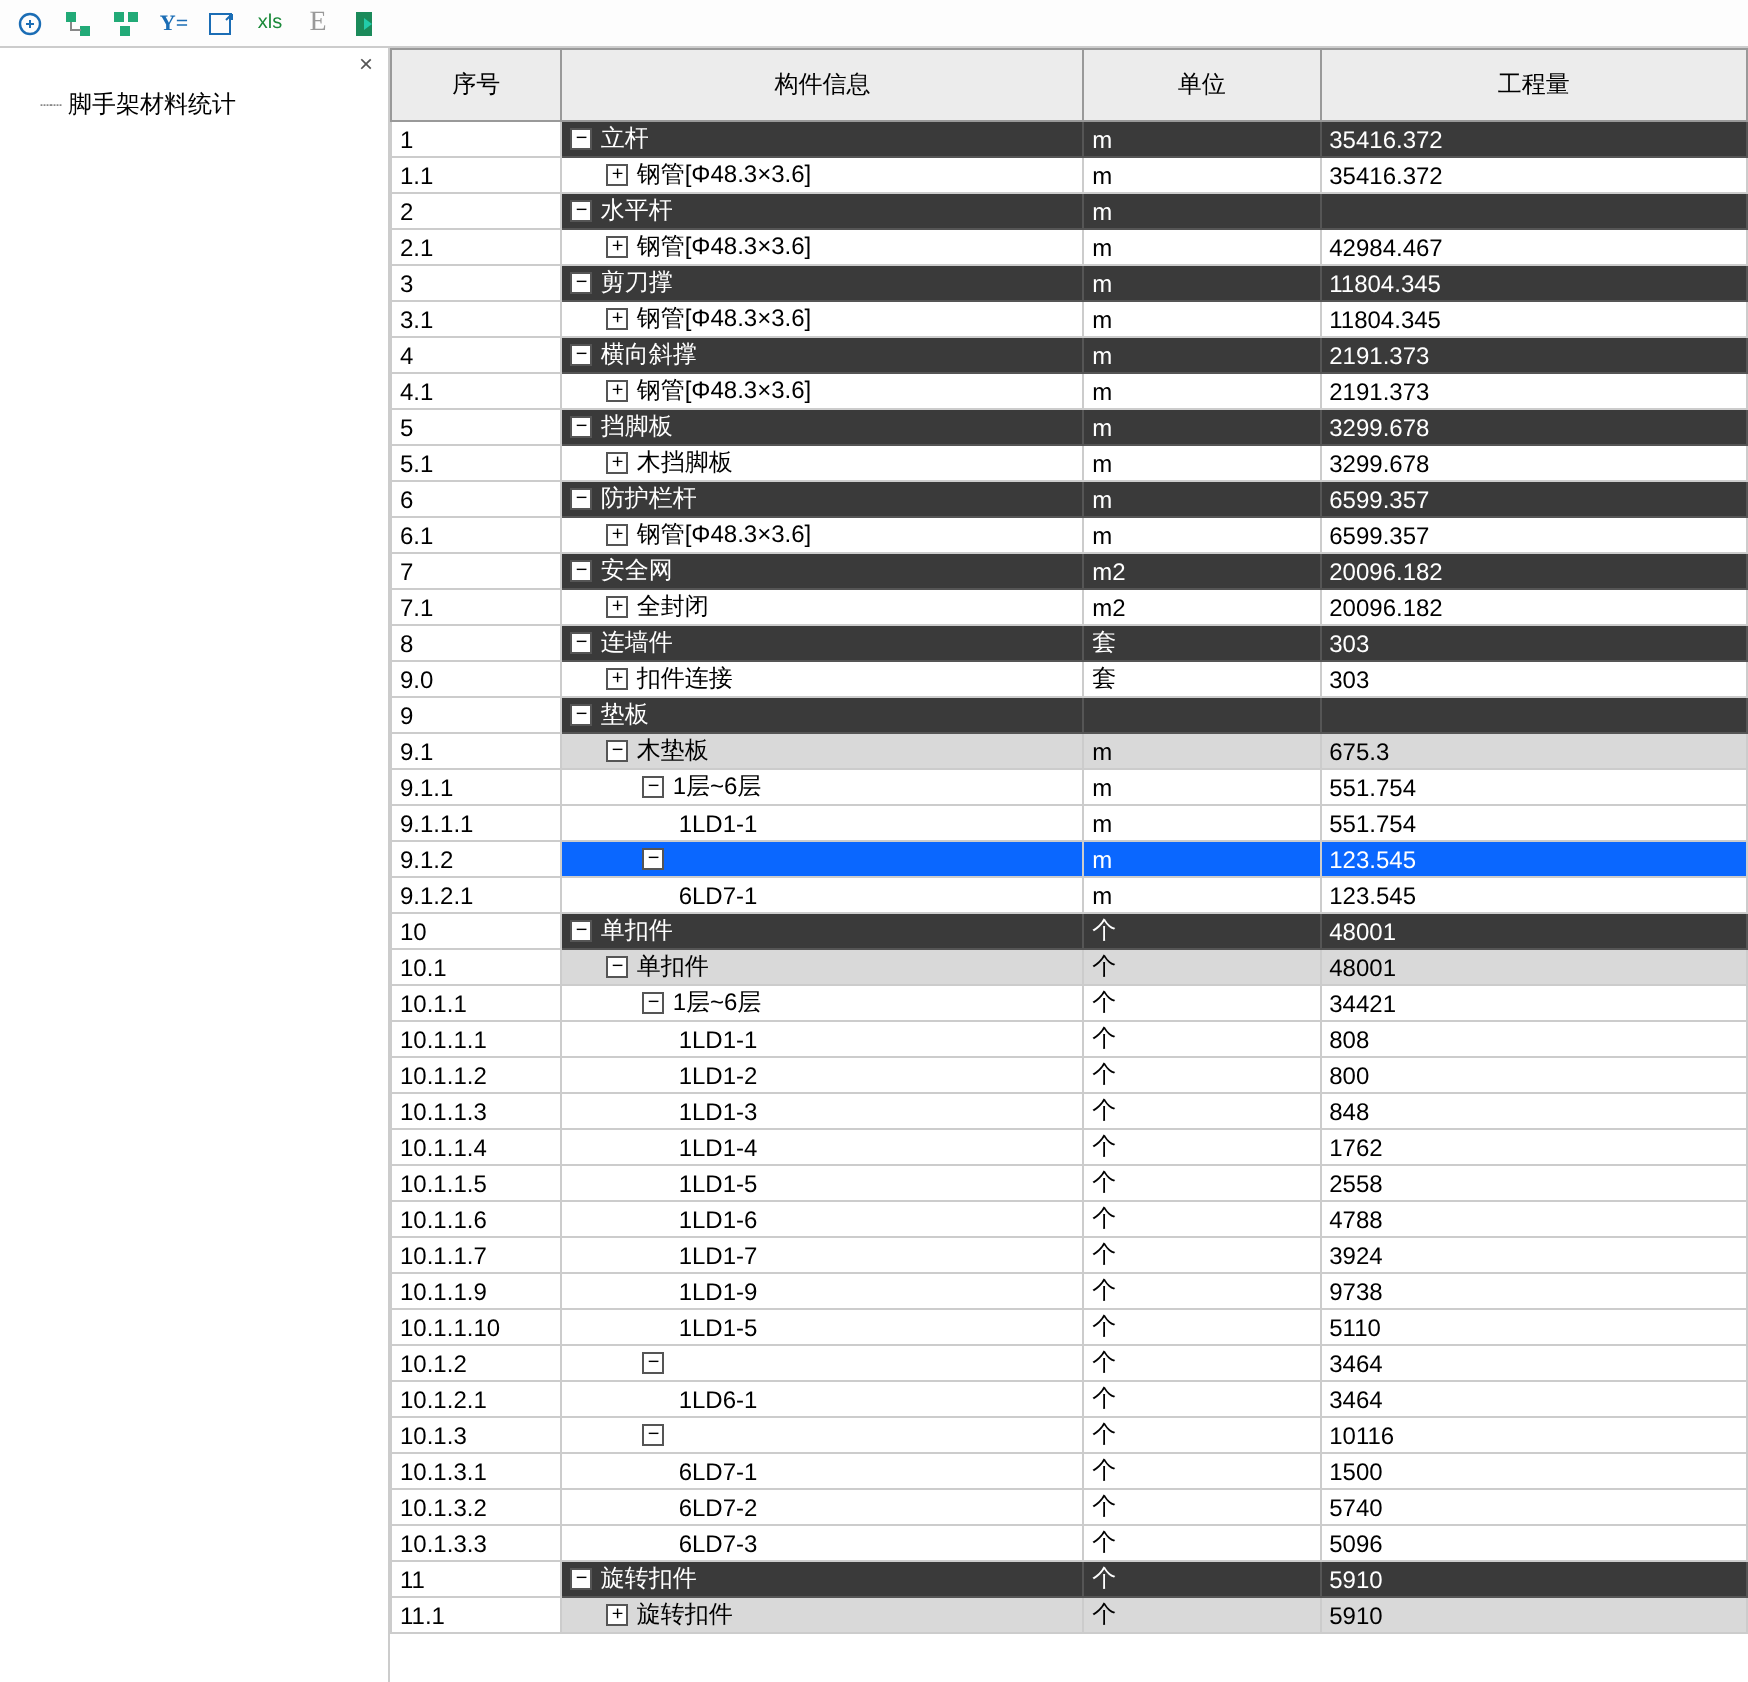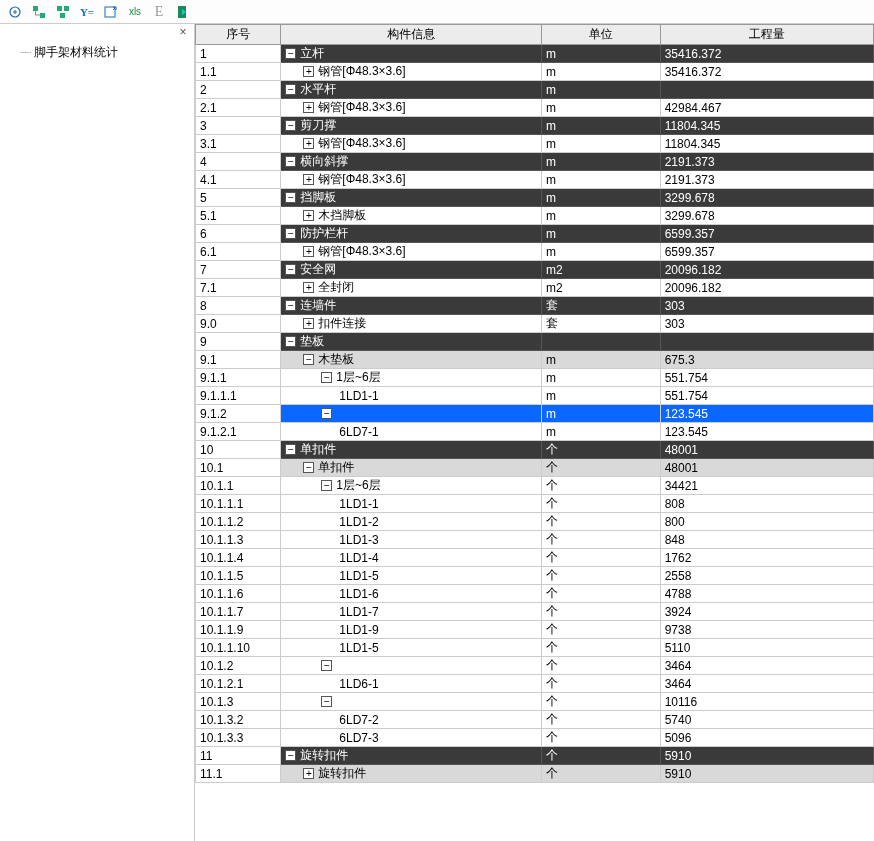--- a/index.html
+++ b/index.html
@@ -74,21 +74,21 @@
     table-layout: fixed;
   }
   col.c-seq  { width: 72px; }
   col.c-info { width: 220px; }
   col.c-unit { width: 100px; }
   col.c-qty  { width: 180px; }
   th {
     background: #ececec;
     border: 1px solid #999;
     font-weight: normal;
-    height: 20px;
+    height: 36px;
     text-align: center;
     font-size: 12px;
   }
   td {
     border: 1px solid #ccc;
     height: 18px;
     padding: 0 4px;
     white-space: nowrap;
     overflow: hidden;
     vertical-align: middle;
@@ -624,20 +624,31 @@
               <div class="info-cell">
                 <span class="ind-sp" style="width: 36px;"></span>
                 <span class="togg">−</span>
                 <span></span>
               </div>
             </td>
             <td class="unit">个</td>
             <td class="qty">10116</td>
           </tr>
           <tr>
+            <td class="seq">10.1.3.1</td>
+            <td class="info">
+              <div class="info-cell">
+                <span class="ind-sp" style="width: 54px;"></span>
+                <span>6LD7-1</span>
+              </div>
+            </td>
+            <td class="unit">个</td>
+            <td class="qty">1500</td>
+          </tr>
+          <tr>
             <td class="seq">10.1.3.2</td>
             <td class="info">
               <div class="info-cell">
                 <span class="ind-sp" style="width: 54px;"></span>
                 <span>6LD7-2</span>
               </div>
             </td>
             <td class="unit">个</td>
             <td class="qty">5740</td>
           </tr>

